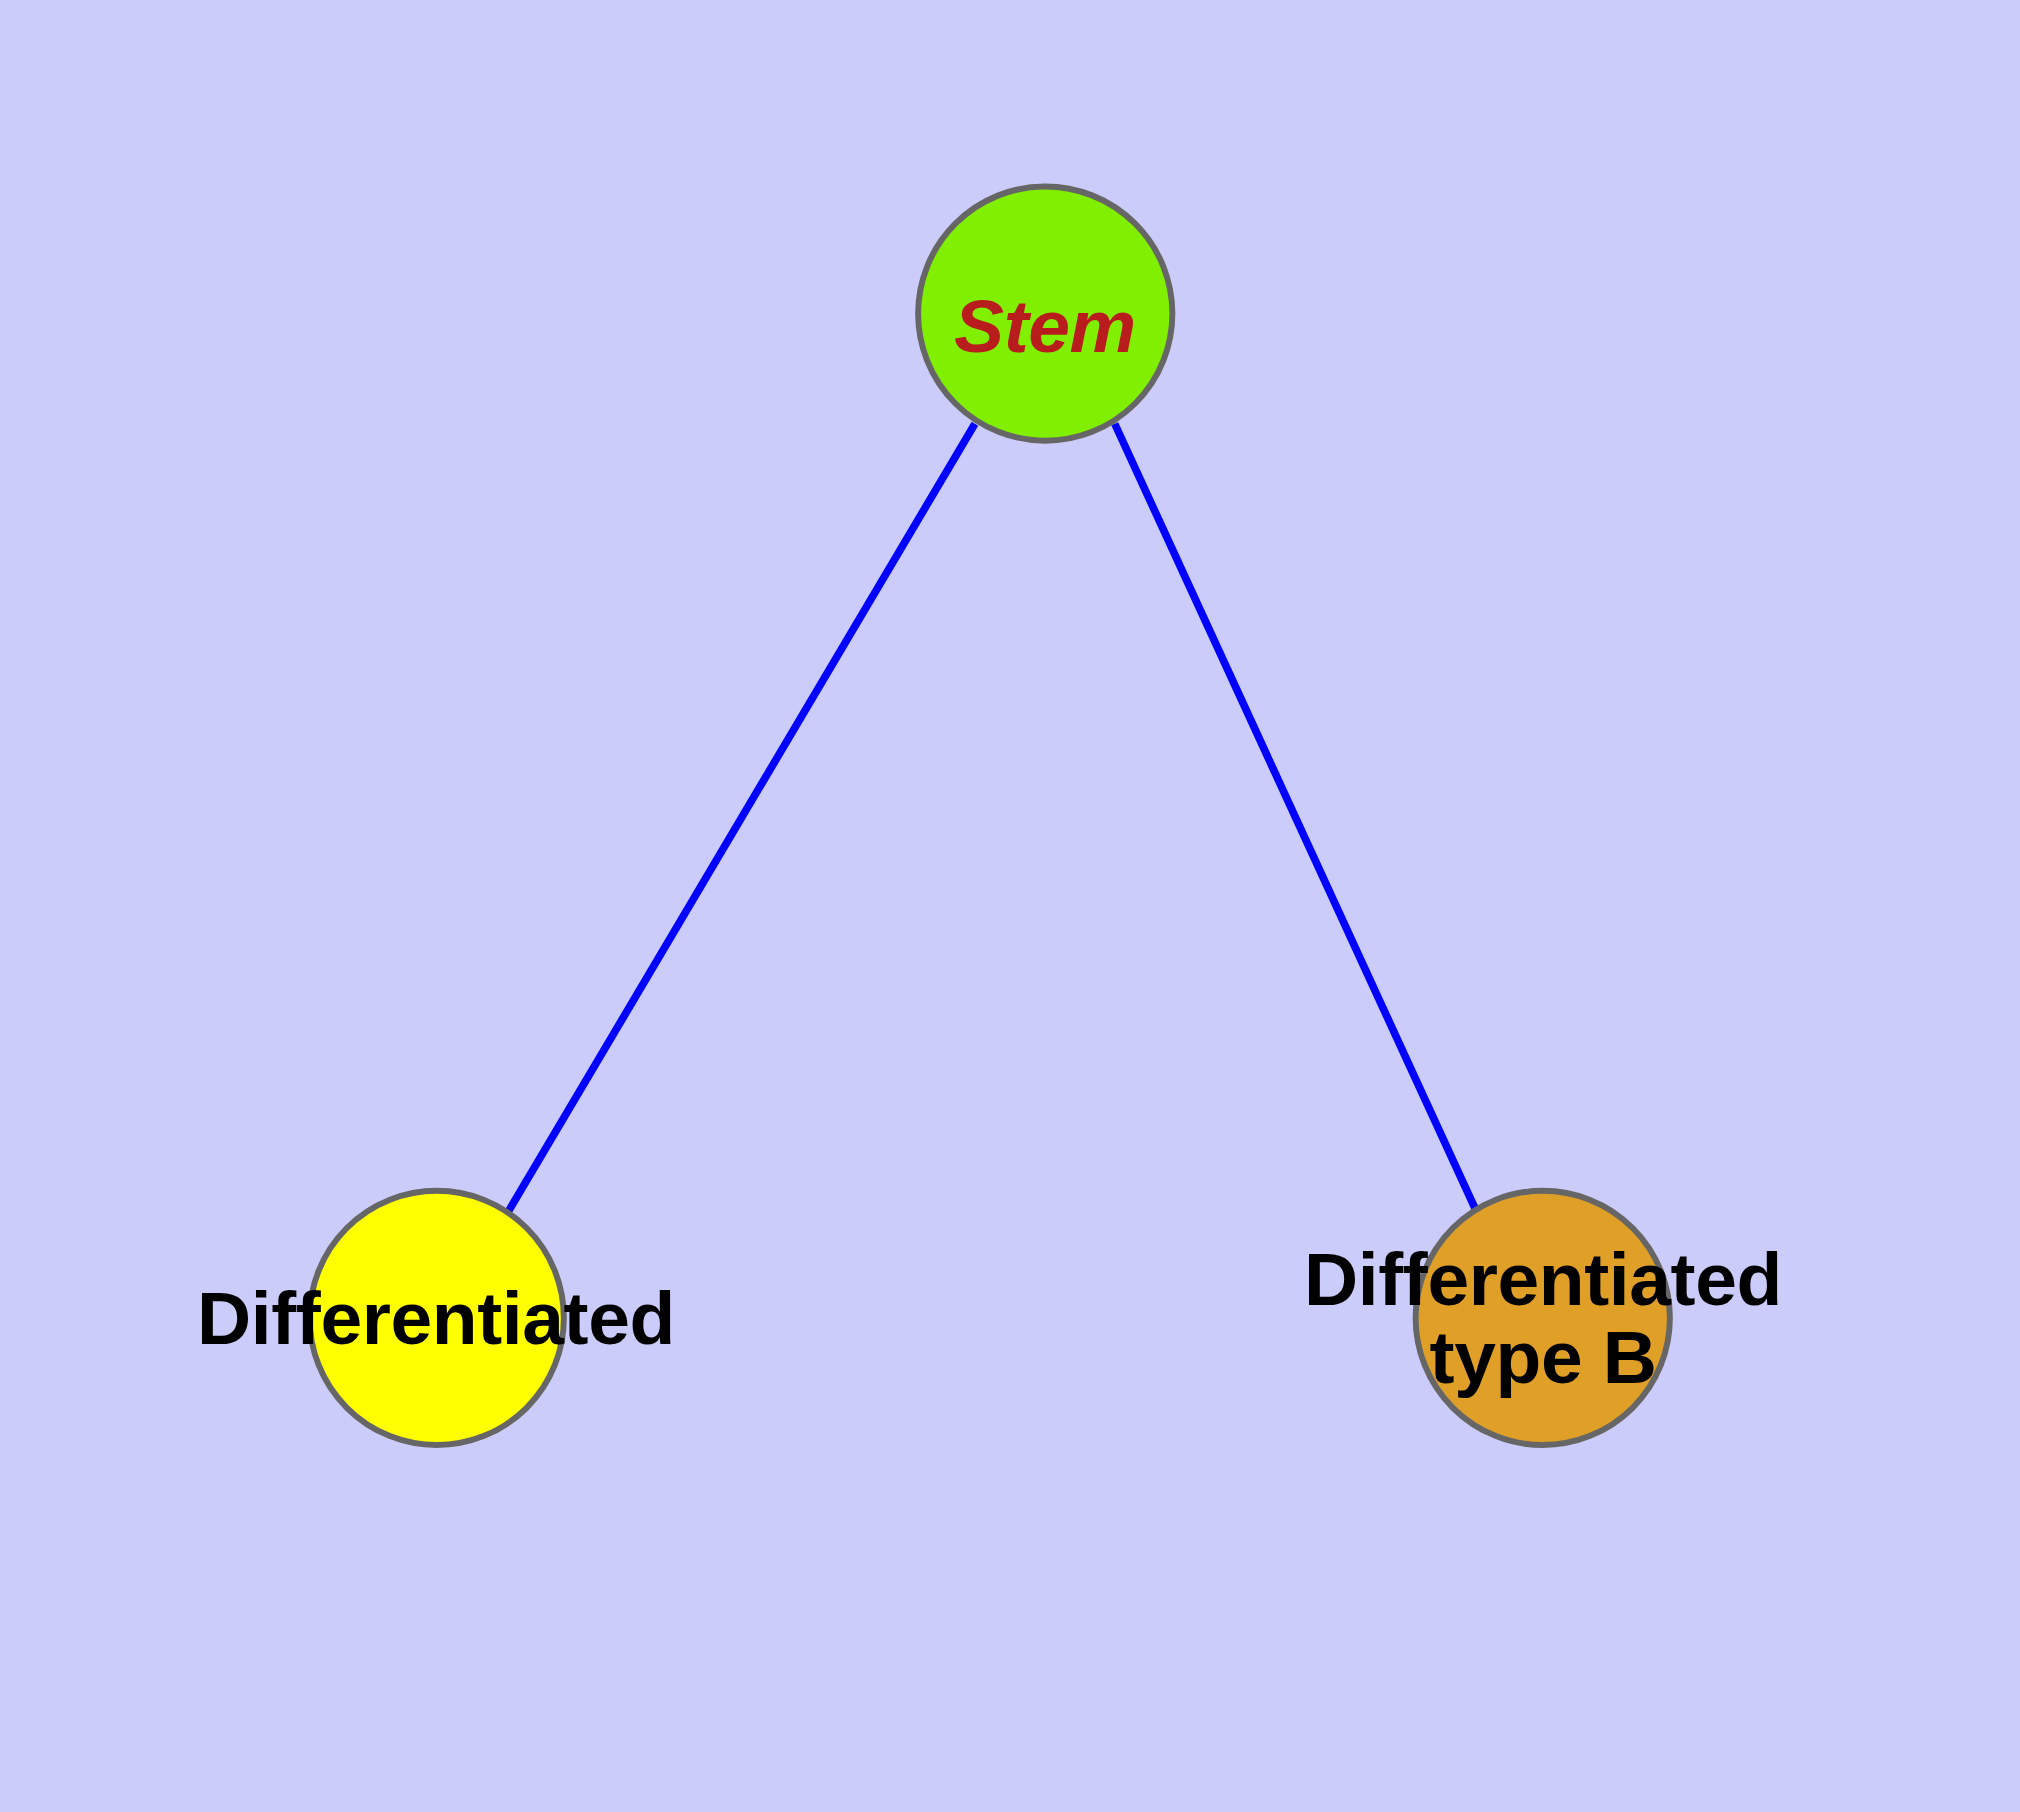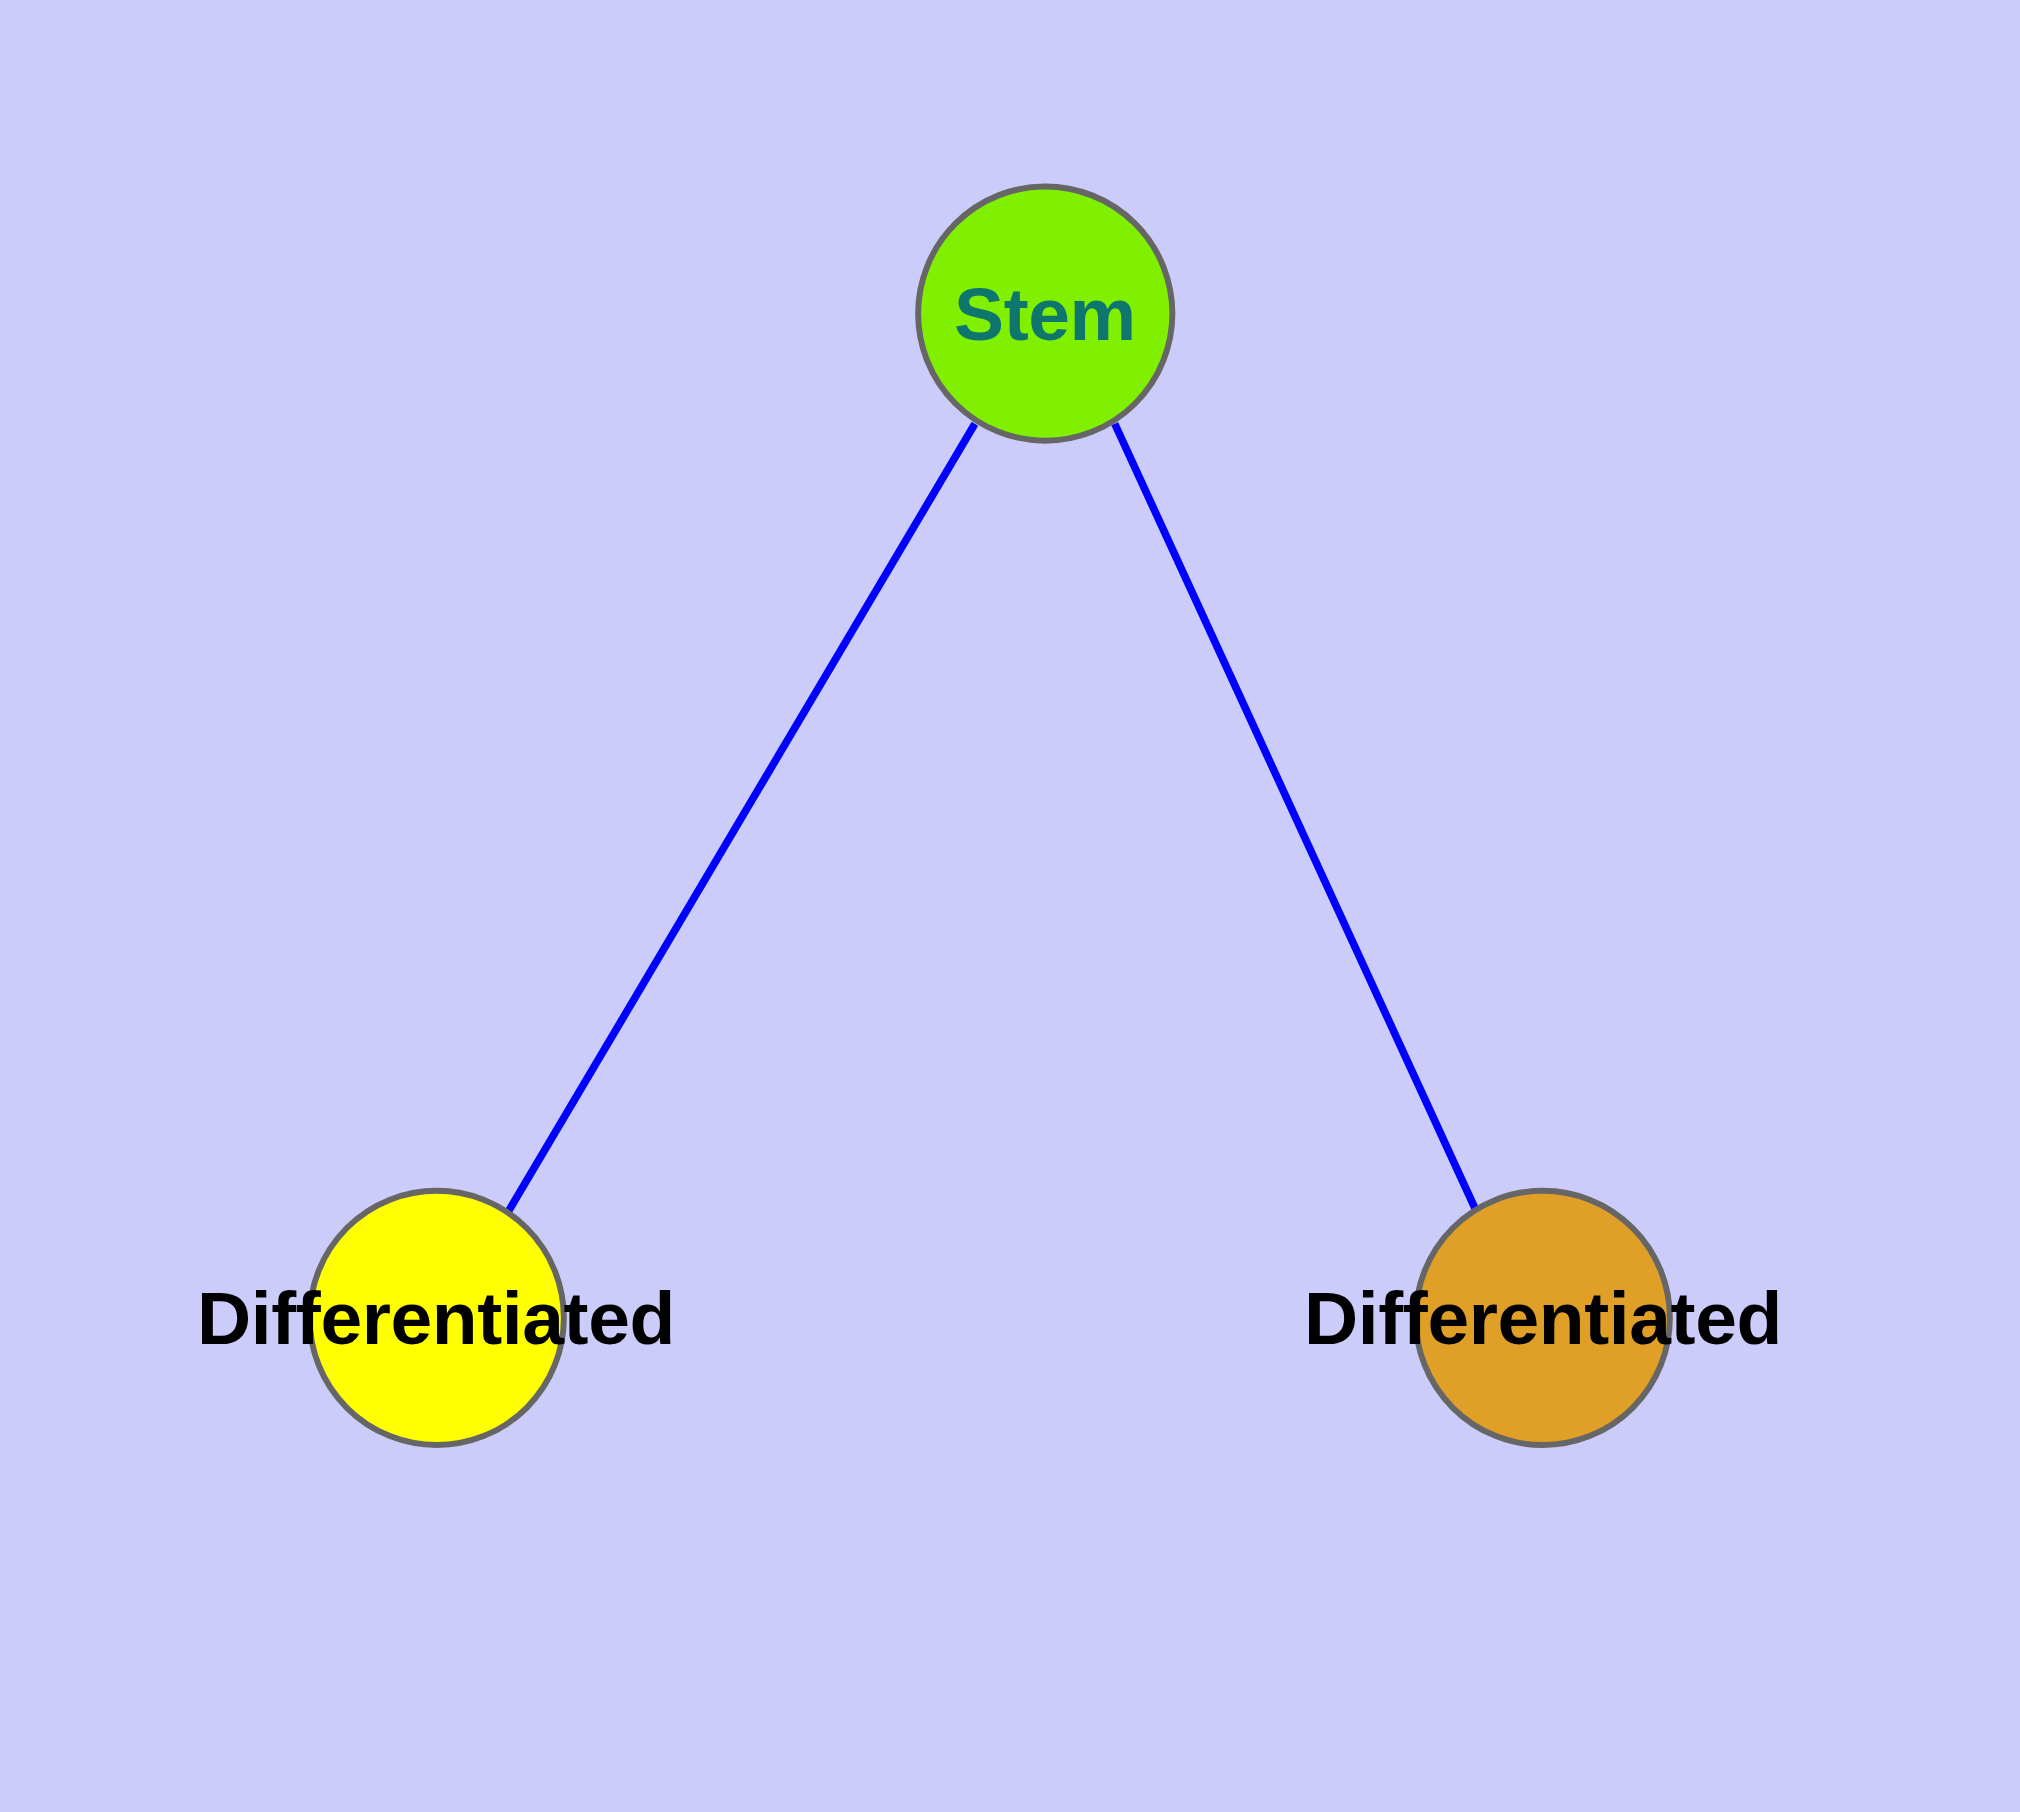--- a/index.html
+++ b/index.html
@@ -49,19 +49,19 @@
         <line x1="1315" y1="500" x2="1742" y2="1430" stroke="#0000ff" stroke-width="9" stroke-linecap="butt"></line>
       </g>
     <g id="nodes-layer">
         <circle cx="1233" cy="370" r="150" fill="#80f000" stroke="#666666" stroke-width="7"></circle>
         <circle cx="515" cy="1555" r="150" fill="#ffff00" stroke="#666666" stroke-width="7"></circle>
         <circle cx="1820" cy="1555" r="150" fill="#e0a028" stroke="#666666" stroke-width="7"></circle>
       </g>
   </svg>
 
   <div id="labels-layer">
-      <div class="node-label" style="left: 1045px; top: 314px; color: #0f766e;"><span class="lbl-line">Stem</span></div>
+      <div class="node-label" style="left: 1045px; top: 326px; color: #b91c1c; font-style: italic;"><span class="lbl-line">Stem</span></div>
       <div class="node-label" style="left: 436px; top: 1318px; color: rgb(0, 0, 0);"><span class="lbl-line">Differentiated</span></div>
-      <div class="node-label" style="left: 1543px; top: 1318px; color: rgb(0, 0, 0);"><span class="lbl-line">Differentiated</span></div>
+      <div class="node-label" style="left: 1543px; top: 1318px; color: rgb(0, 0, 0);"><span class="lbl-line">Differentiated</span><span class="lbl-line">type B</span></div>
     </div>
 
 </div>
 
 
 </body></html>

